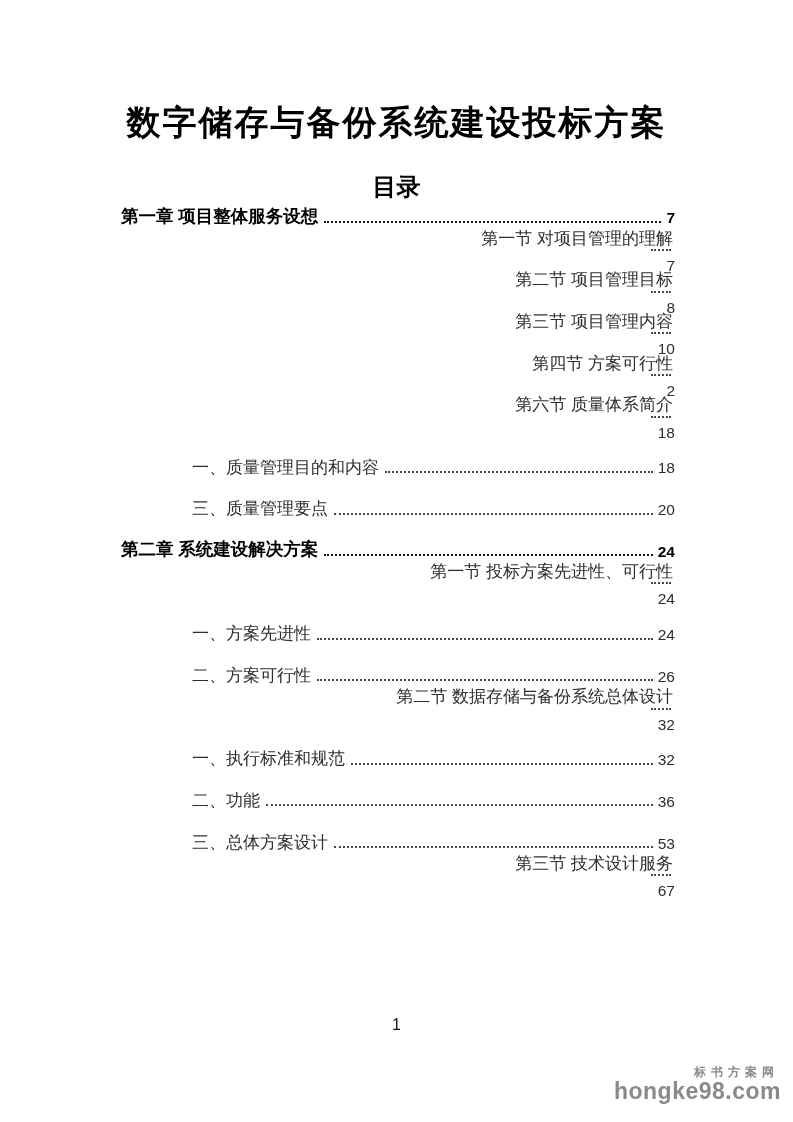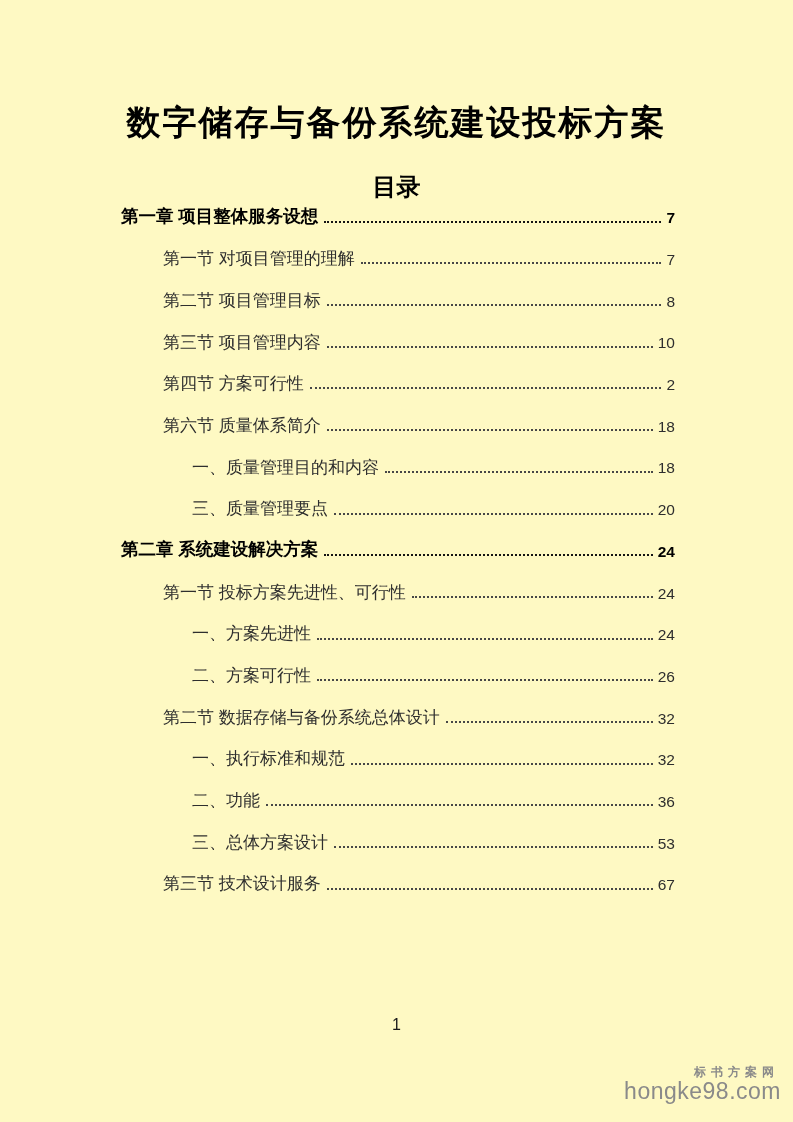--- a/index.html
+++ b/index.html
@@ -1,21 +1,21 @@
 <!DOCTYPE html>
 <html><head>
 <meta charset="utf-8">
 <style>
   html, body { margin: 0; padding: 0; background: #e8e8e8; }
   .page {
     position: relative;
     width: 793px;
     height: 1122px;
     margin: 0 auto;
-    background: #fef9c3;
+    background: #ffffff;
     font-family: "Liberation Sans", sans-serif;
     overflow: hidden;
   }
   .doc-title {
     position: absolute;
     top: 100px;
     left: 0;
     width: 100%;
     text-align: center;
     font-family: "Liberation Serif", serif;
@@ -63,21 +63,21 @@
     padding-left: 1px;
     color: #2e2e2e;
   }
   .toc-row.lvl1 {
     font-weight: bold;
     color: #000000;
     font-size: 17.5px;
   }
   .toc-row.lvl1 .dots { border-bottom: 2.6px dotted #141414; }
   .toc-row.lvl1 .pagenum { font-weight: bold; color: #000000; font-size: 15.5px; }
-  .toc-row.lvl2 { padding-left: 42px; }
+  .toc-row.lvl2 { padding-left: 42px; flex-direction: column; }
   .toc-row.lvl3 { padding-left: 71px; }
   .footer-pagenum {
     position: absolute;
     top: 1016px;
     left: 0;
     width: 100%;
     text-align: center;
     font-size: 16px;
     color: #1a1a1a;
   }
@@ -90,21 +90,21 @@
     line-height: 1.1;
   }
   .wm-name {
     font-size: 12px;
     font-weight: bold;
     letter-spacing: 5px;
     margin-right: 2px;
   }
   .wm-url {
     font-size: 23px;
-    font-weight: normal;
+    font-weight: bold;
     letter-spacing: 0.5px;
     margin-left: 8px;
   }
 </style>
 </head>
 <body>
 
 <div class="page">
 
   <h1 class="doc-title">数字储存与备份系统建设投标方案</h1>

